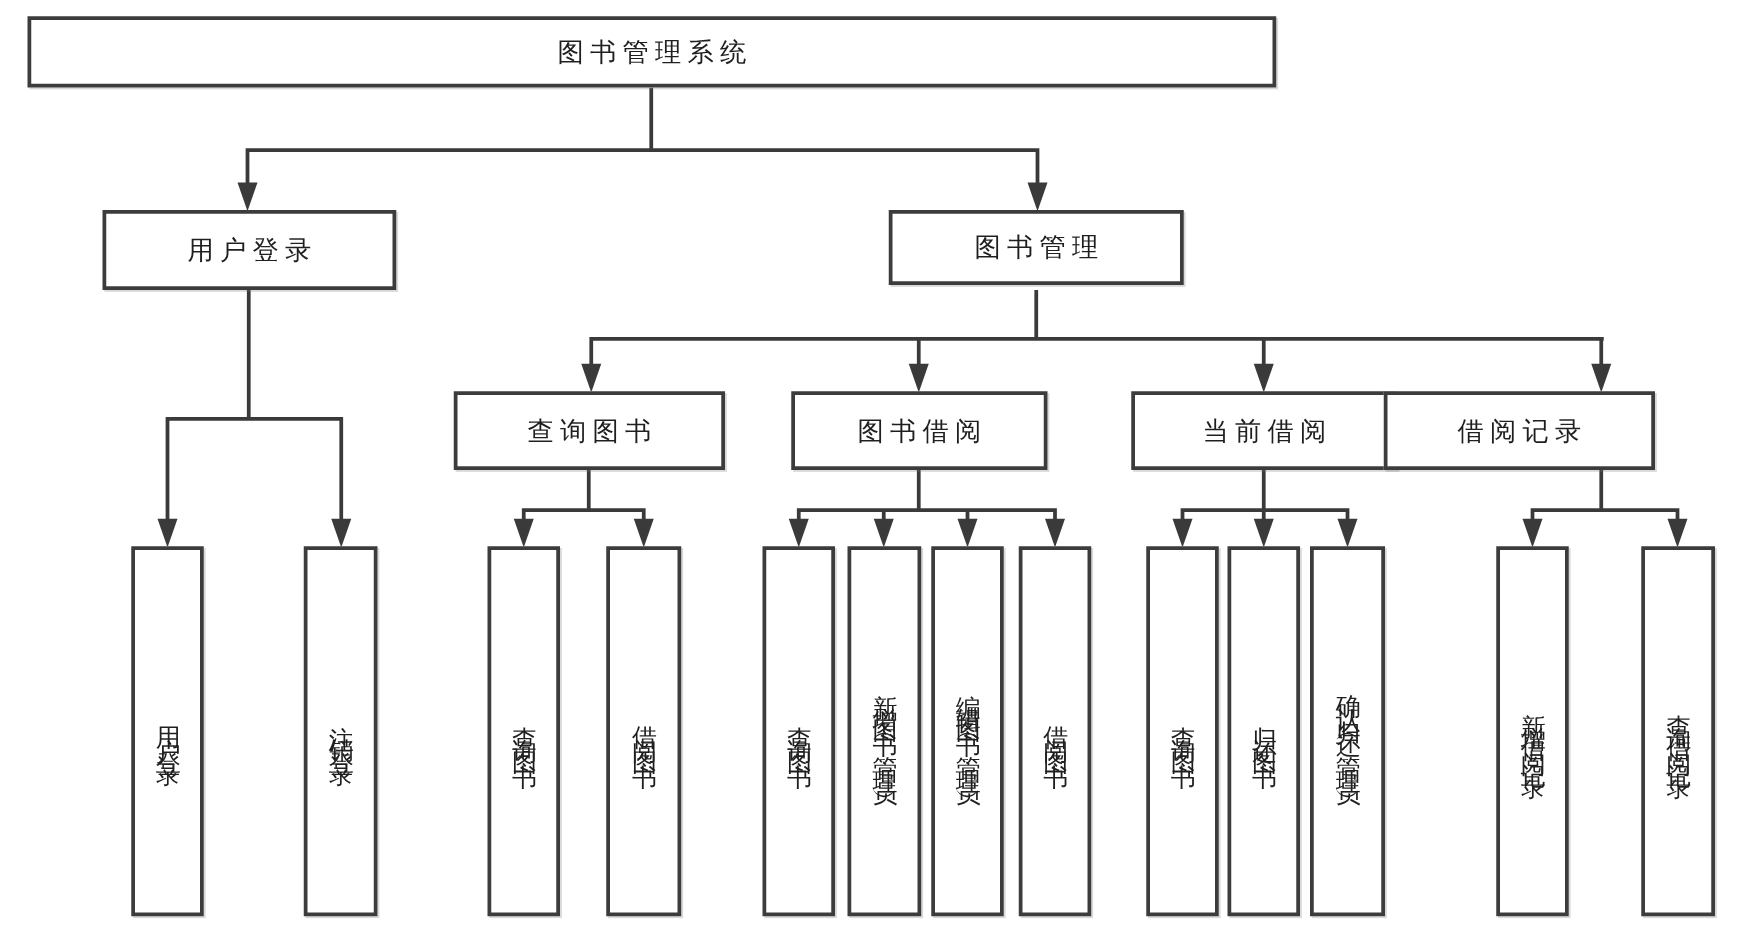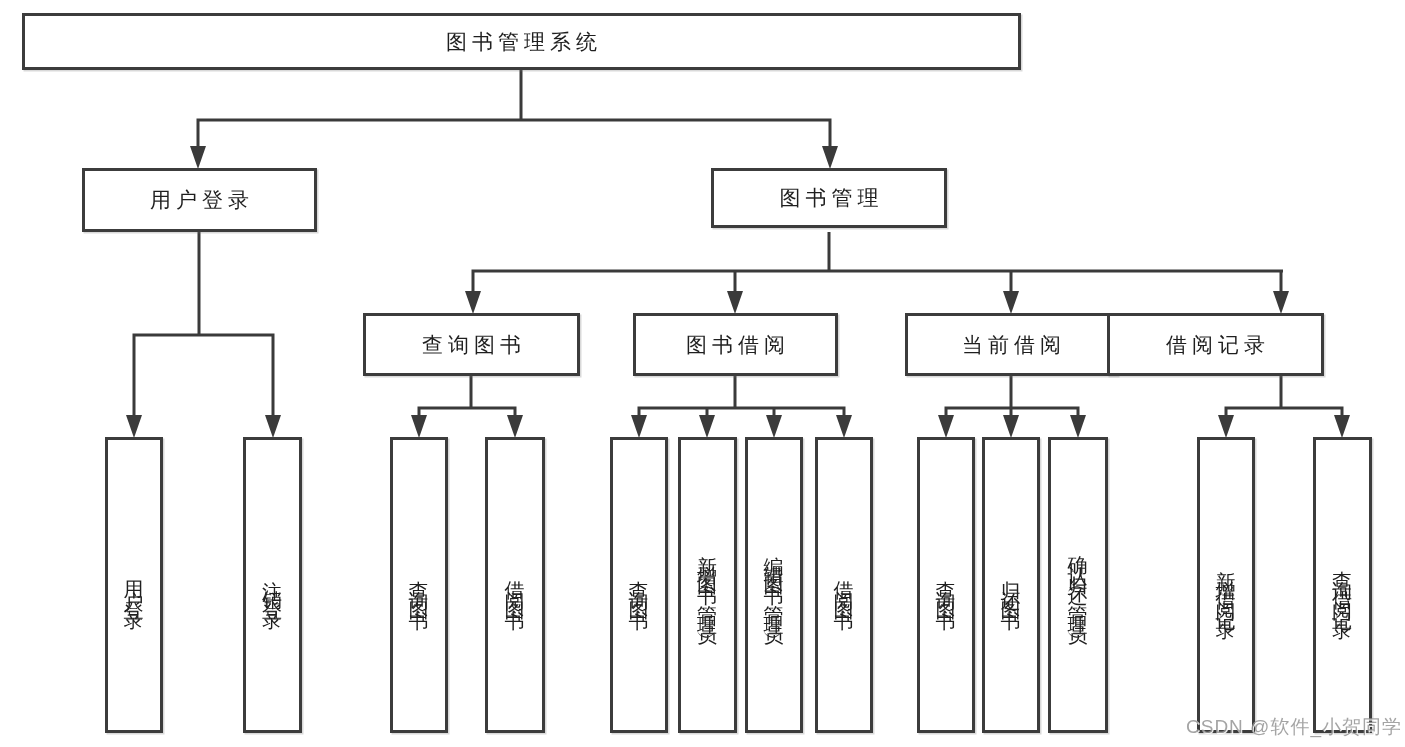--- a/index.html
+++ b/index.html
@@ -169,15 +169,14 @@
     <span>确认归还（管理员）</span>
   </div>
 
   <div class="box vbox" style="left:1197px;top:437px;width:58px;height:296px">
     <span>新增借阅记录</span>
   </div>
   <div class="box vbox" style="left:1313px;top:437px;width:59px;height:296px">
     <span>查询借阅记录</span>
   </div>
 
-  <div class="watermark">CSDN @软件_小贺同学</div>
 
 </div>
 
 </body></html>

